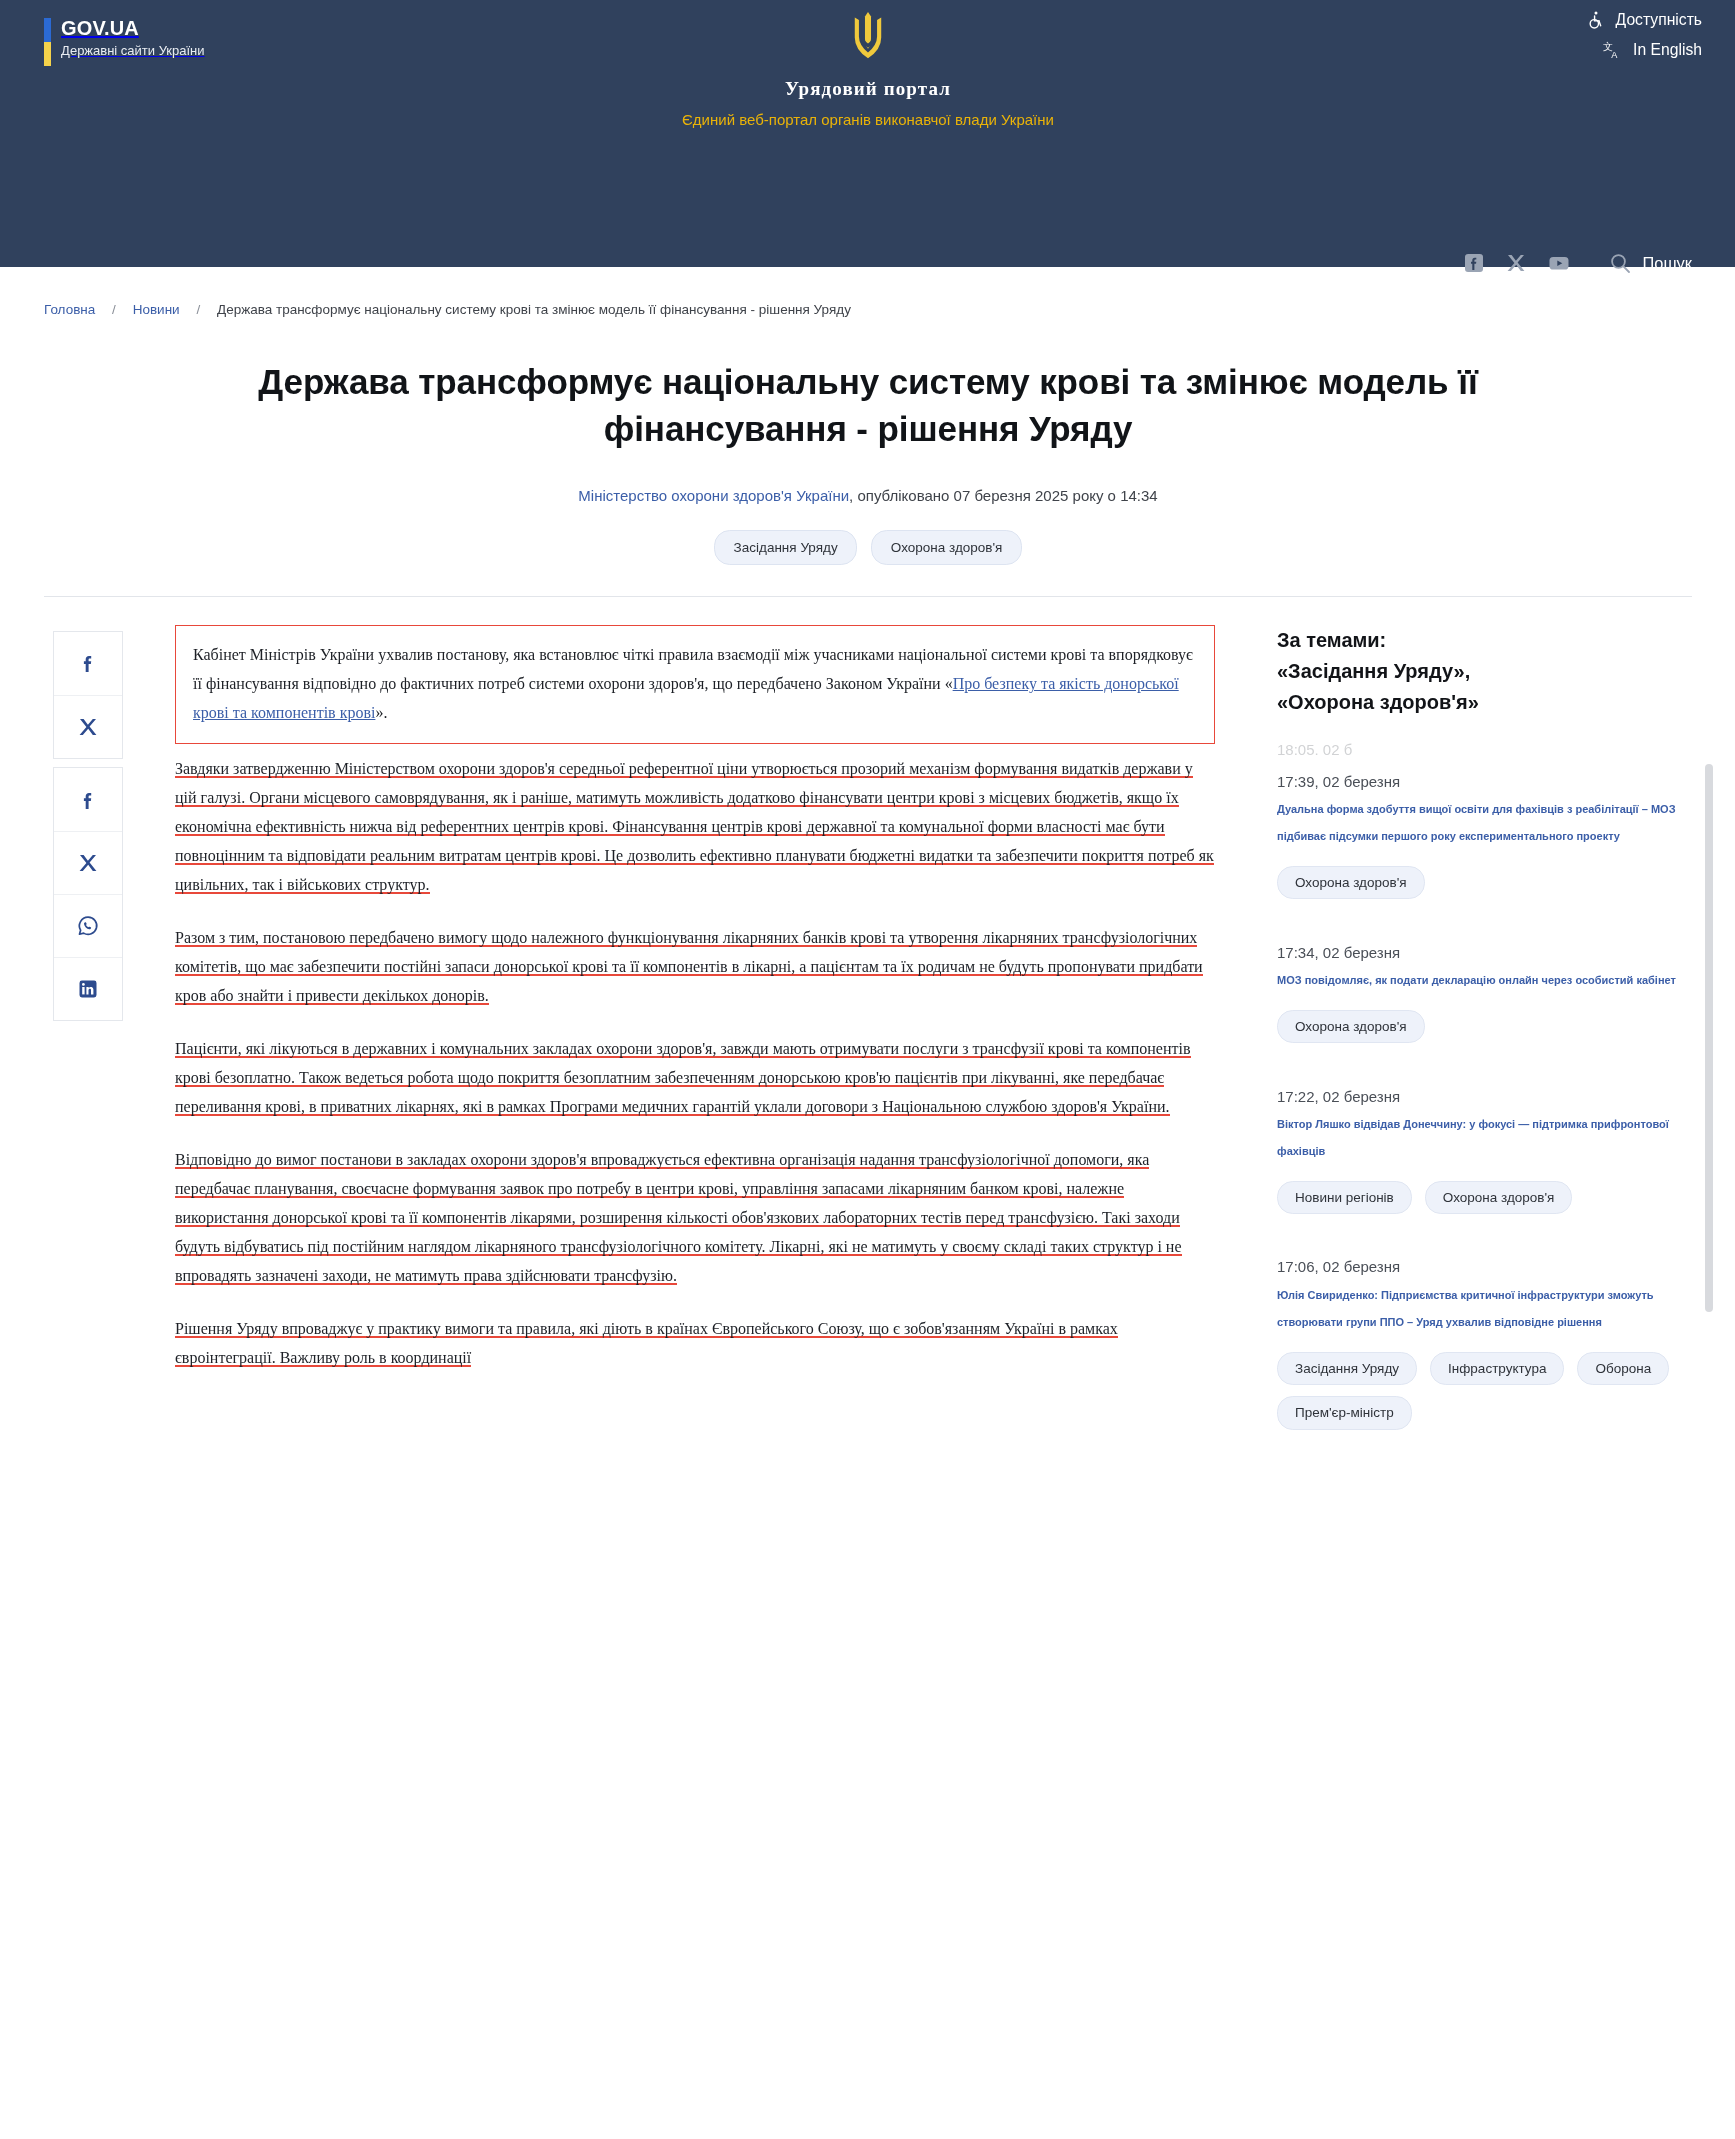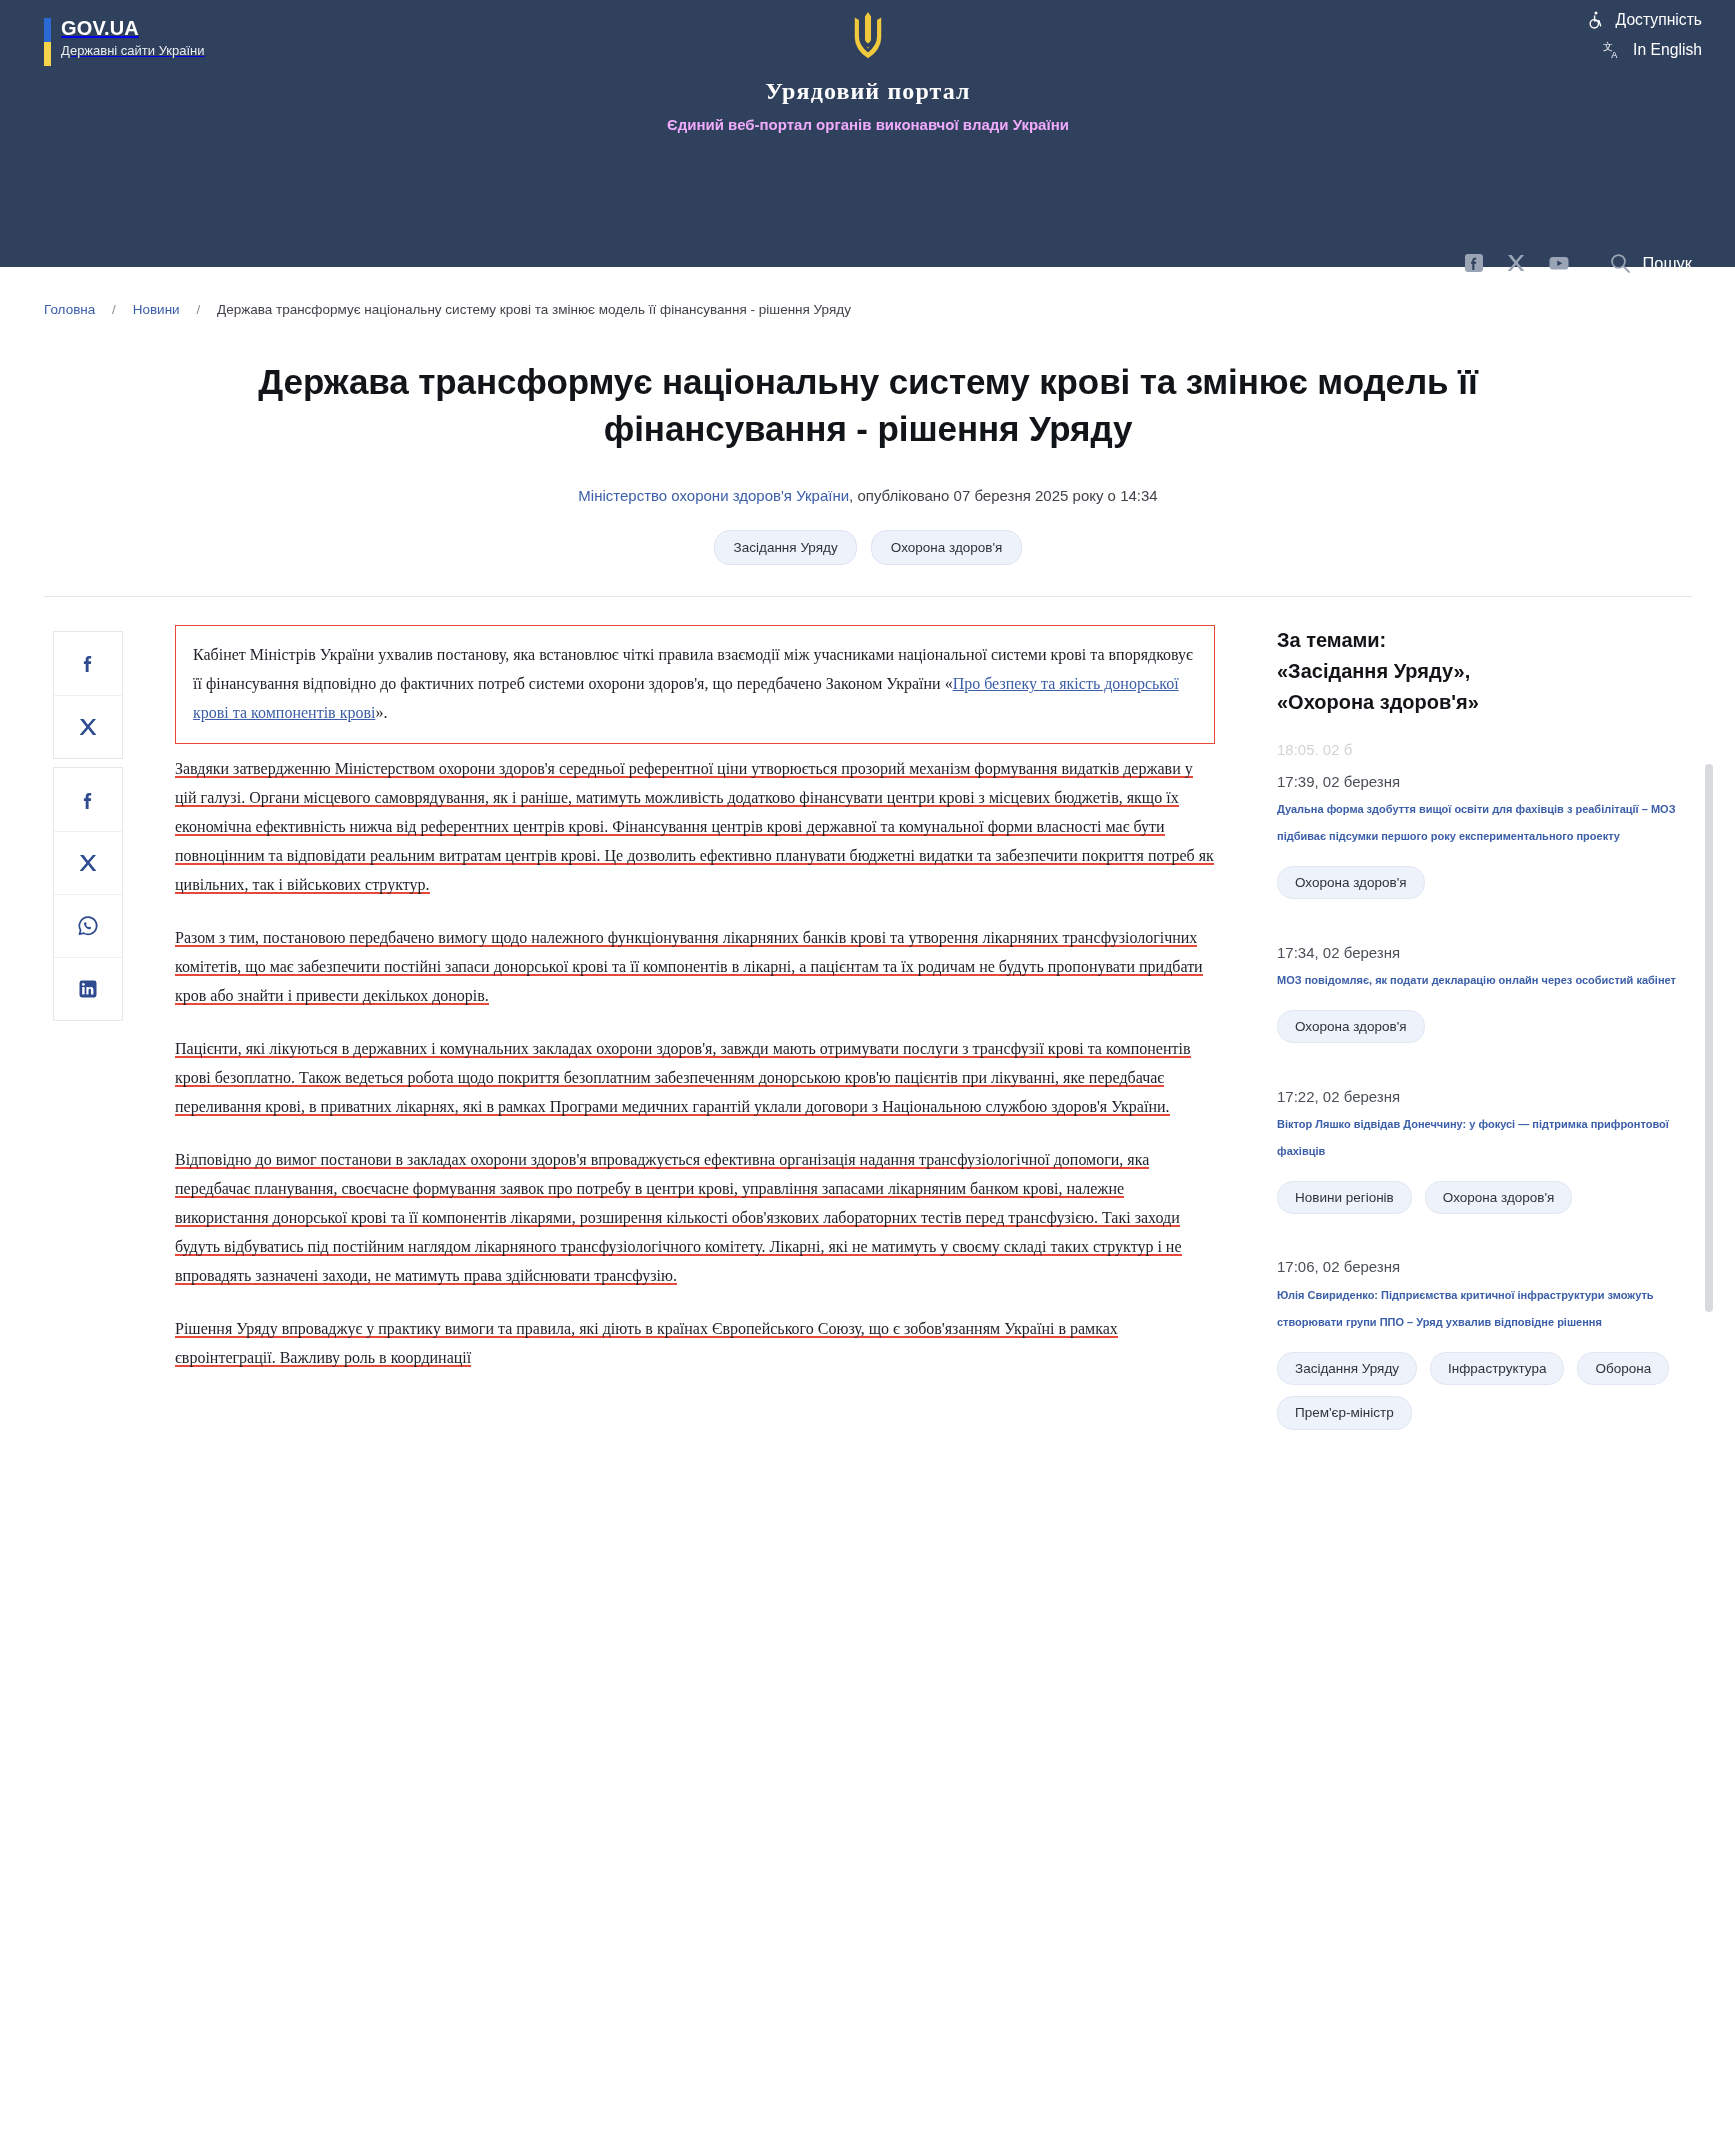--- a/index.html
+++ b/index.html
@@ -84,32 +84,32 @@
   .brand {
     position: absolute;
     left: 0; right: 0;
     top: 10px;
     display: flex;
     flex-direction: column;
     align-items: center;
   }
   .emblem { width: 38px; height: 51px; }
   .portal-title {
-    font-size: 24px;
+    font-size: 19px;
     font-weight: 700;
     letter-spacing: 1.1px;
     margin-top: 17px;
     color: #ffffff;
     font-family: "Liberation Serif", serif;
   }
   .portal-sub {
     font-size: 15px;
     margin-top: 11.4px;
-    color: #f0abfc;
-    font-weight: 700;
+    color: #eab308;
+    font-weight: 400;
   }
 
   
   .mainnav {
     position: absolute;
     left: 0; right: 0;
     top: 251px;
     display: flex;
     align-items: center;
     padding: 0 44px;

